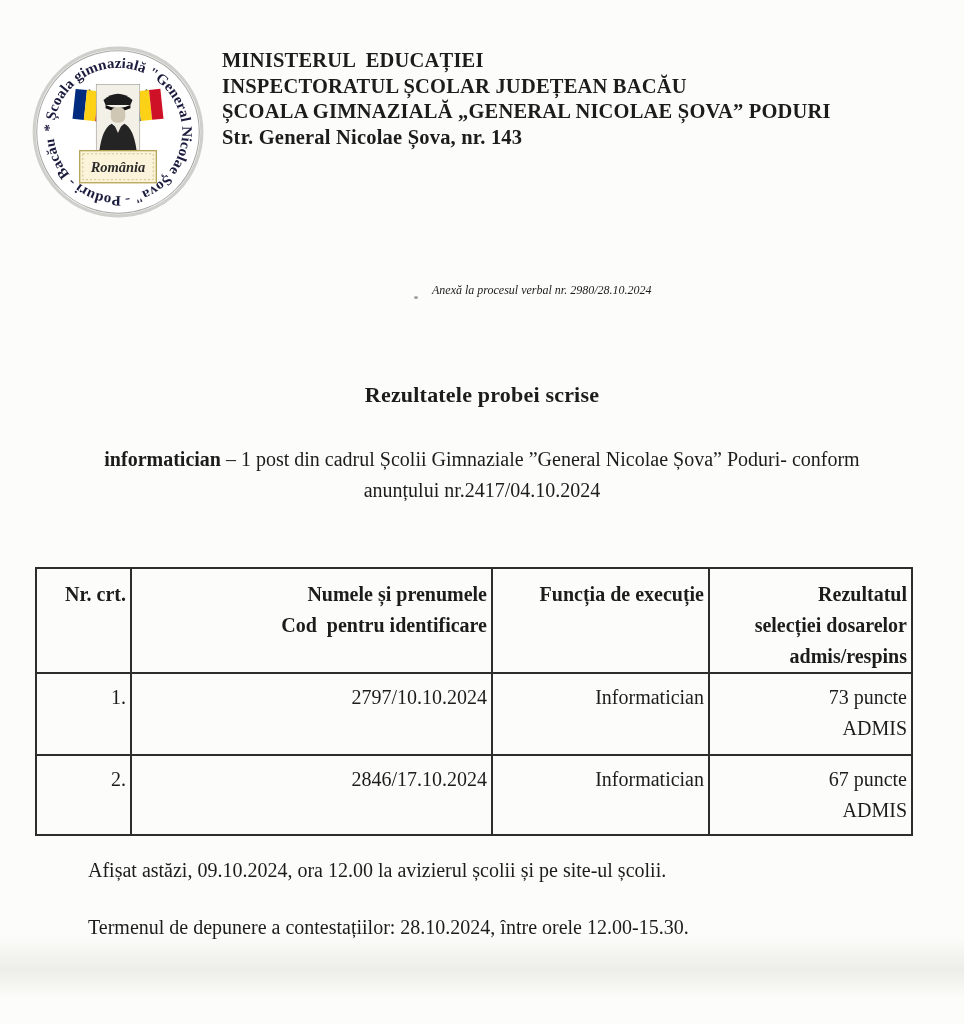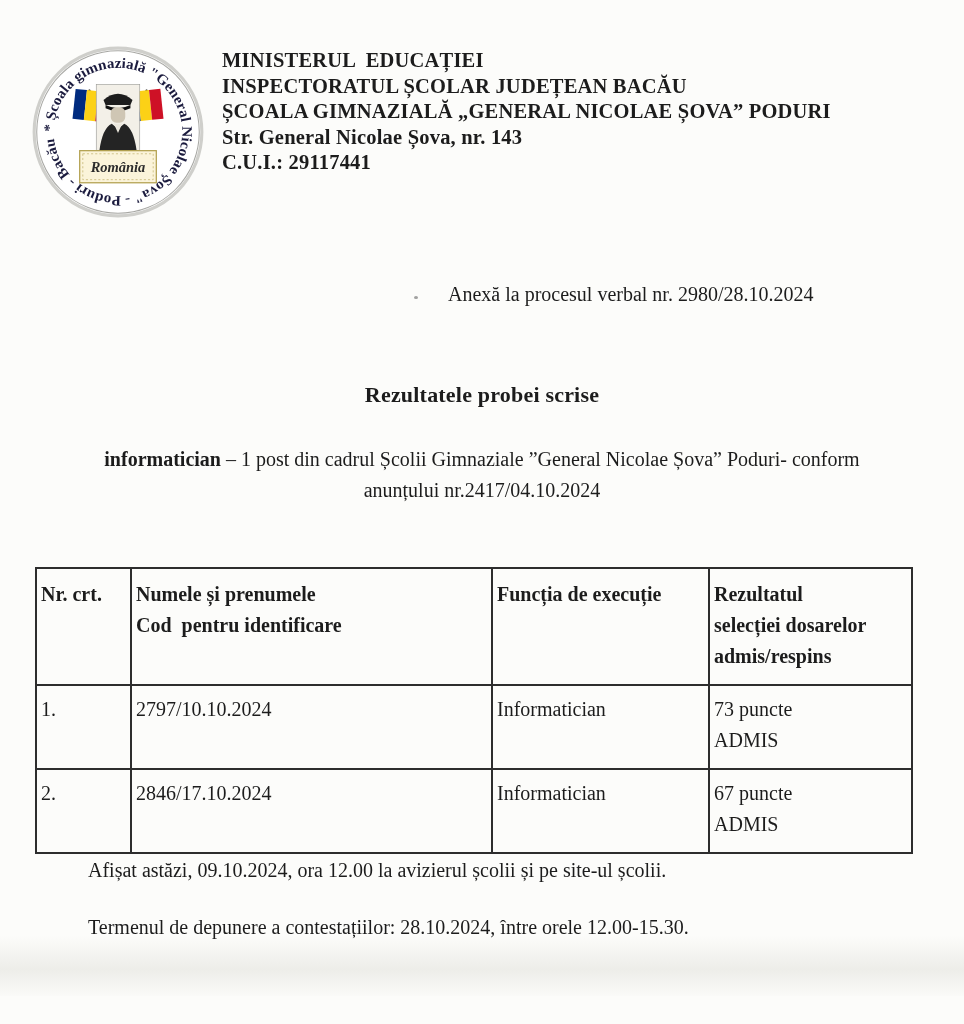--- a/index.html
+++ b/index.html
@@ -18,21 +18,21 @@
     font-weight:bold;font-size:20.5px;letter-spacing:.2px;white-space:pre-wrap;
   }
   .email-line{font-weight:bold;font-size:20.5px;}
   .email-line a{
     font-weight:normal;color:#2f6cb5;text-decoration:underline;
     text-underline-offset:3px;font-size:20px;letter-spacing:.3px;
   }
   
   .logo{position:absolute;left:30px;top:43px;width:176px;height:176px;}
   
-  .annex{position:absolute;left:448px;top:283px;font-size:20px;}
+  .annex{position:absolute;left:432px;top:283px;font-size:12px;font-style:italic;}
   .artifact-dot{
     position:absolute;left:414px;top:296px;width:4px;height:3px;
     background:rgba(70,70,70,.5);border-radius:50%;
   }
   
   .doc-title{
     position:absolute;left:0;right:0;top:382px;text-align:center;
     font-weight:bold;font-size:22px;letter-spacing:.2px;
   }
   .intro-line{position:absolute;left:0;right:0;text-align:center;font-size:20px;}
@@ -40,23 +40,23 @@
   .intro-2{top:448px;}
   .intro-3{top:479px;}
   .intro-2 b{font-weight:bold;}
   
   table.results{
     position:absolute;left:35px;top:567px;
     border-collapse:collapse;table-layout:fixed;width:876px;
   }
   table.results th,table.results td{
     border:2px solid #2d2d2d;
-    vertical-align:top;text-align:left;
+    vertical-align:top;text-align:right;
     font-size:20px;line-height:31px;
-    padding:8px 4px 12px 4px;
+    padding:8px 4px 0 4px;
     white-space:pre-wrap;
     overflow:hidden;
   }
   table.results th{font-weight:bold;padding-top:10px;}
   tr.hdr{height:91px;}
   tr.r1{height:82px;}
   tr.r2{height:80px;}
   
   .note{position:absolute;left:88px;font-size:20px;}
   .note-1{top:859px;}
@@ -113,21 +113,20 @@
       <rect x="51" y="107" width="68" height="25" fill="none" stroke="#c9ba7a" stroke-width="0.8" stroke-dasharray="2,2"></rect>
       <text x="85" y="125" text-anchor="middle" font-size="14" font-style="italic" font-weight="bold" fill="#2c2c2c" font-family="Liberation Serif, DejaVu Serif, serif">România</text>
     </g>
   </svg>
 
   <div class="letterhead">
     <div class="lh-line">MINISTERUL  EDUCAȚIEI</div>
     <div class="lh-line">INSPECTORATUL ȘCOLAR JUDEȚEAN BACĂU</div>
     <div class="lh-line">ȘCOALA GIMNAZIALĂ „GENERAL NICOLAE ȘOVA” PODURI</div>
     <div class="lh-line">Str. General Nicolae Șova, nr. 143</div>
-    <div class="lh-line">C.U.I.: 29117441</div>
   </div>
 
   <div class="artifact-dot"></div>
   <div class="annex">Anexă la procesul verbal nr. 2980/28.10.2024</div>
 
   <div class="doc-title">Rezultatele probei scrise</div>
   <div class="intro-line intro-2"><b>informatician</b><span> – 1 post din cadrul Școlii Gimnaziale ”General Nicolae Șova” Poduri- conform</span></div>
   <div class="intro-line intro-3">anunțului nr.2417/04.10.2024</div>
 
   <table class="results">

